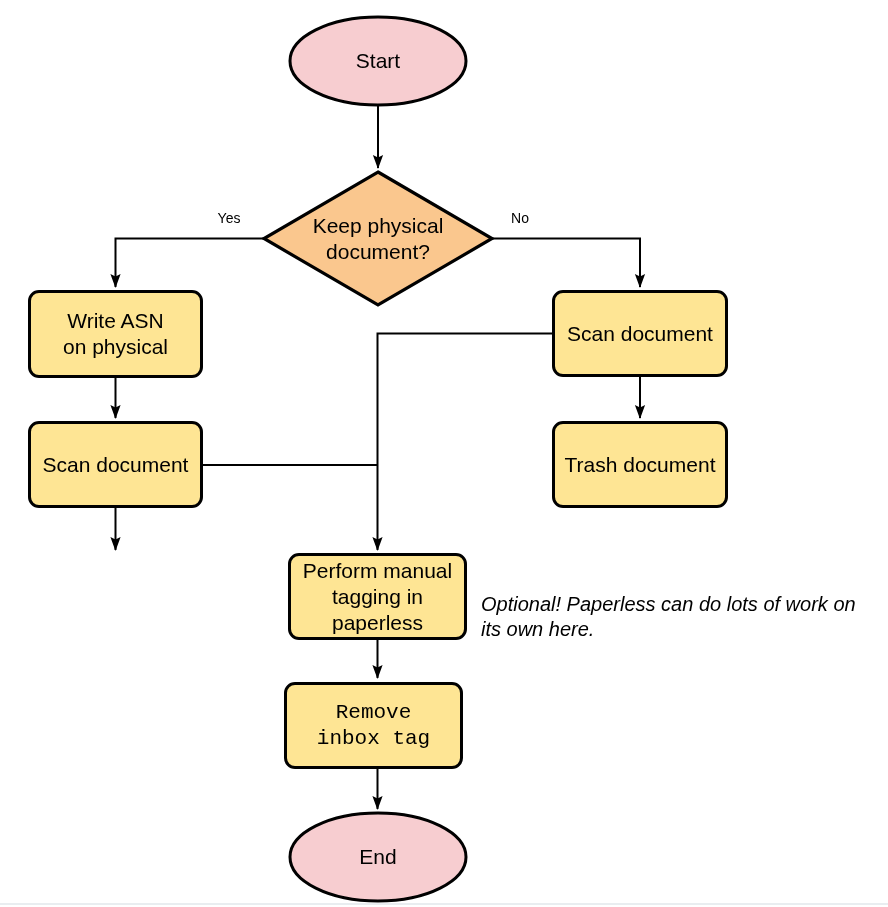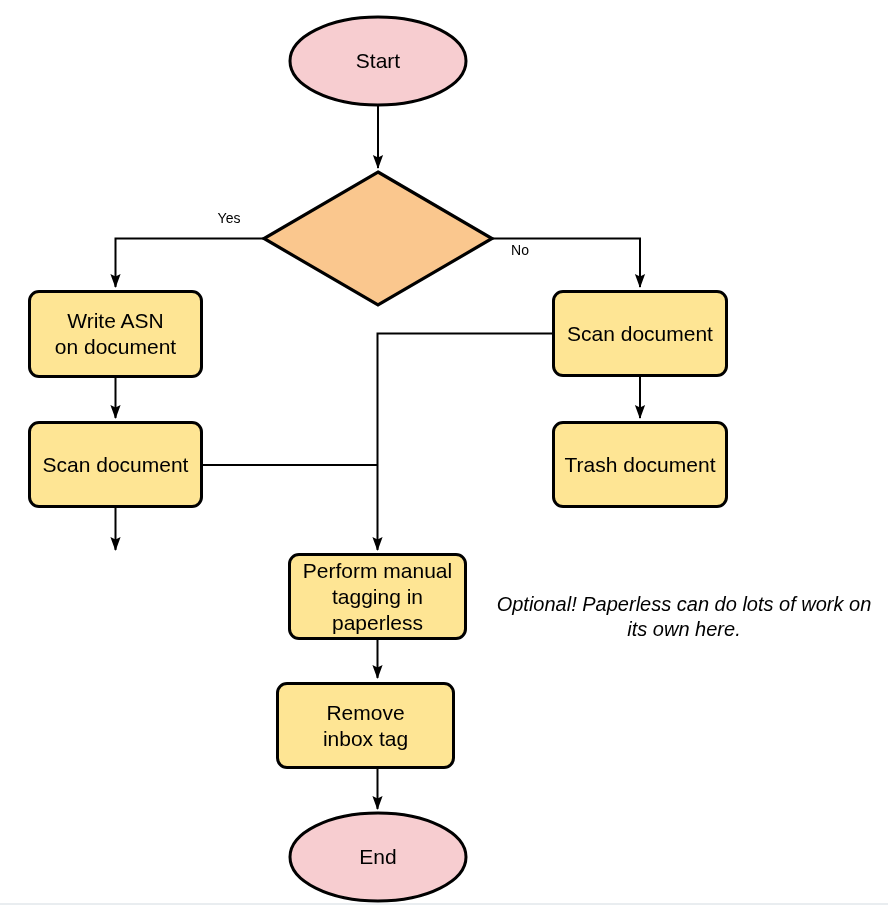--- a/index.html
+++ b/index.html
@@ -70,21 +70,21 @@
     text-align: center;
     font-size: 14px;
     line-height: 20px;
   }
   .annotation {
     position: absolute;
     font-style: italic;
     font-size: 20px;
     line-height: 25px;
     white-space: pre-line;
-    text-align: center;
+    text-align: left;
   }
   .bottom-rule {
     position: absolute;
     left: 0;
     width: 888px;
     height: 2px;
     background: var(--bottom-rule, #e9edf0);
   }
 </style>
 </head>
@@ -109,33 +109,35 @@
     <path class="edge" d="M203 465 L377.5 465"></path>
     <path class="edge" d="M377.5 640 L377.5 678" marker-end="url(#arrowhead)"></path>
     <path class="edge" d="M377.5 769 L377.5 809" marker-end="url(#arrowhead)"></path>
 
     <ellipse class="shape-terminal" cx="378" cy="61" rx="88" ry="44"></ellipse>
     <polygon class="shape-decision" points="378,172 492,238.5 378,305 264,238.5"></polygon>
     <ellipse class="shape-terminal" cx="378" cy="857" rx="88" ry="44"></ellipse>
   </svg>
 
   <div class="node-label" style="left:290px; top:17px; width:176px; height:88px;">Start</div>
+  <div class="node-label" style="left:264px; top:173px; width:228px; height:131px;">Keep physical
+document?</div>
   <div class="node-label" style="left:290px; top:813px; width:176px; height:88px;text-align:right;">End</div>
 
   <div class="branch-label" style="left:203px; top:208px;">Yes</div>
-  <div class="branch-label" style="left:494px; top:208px;margin-top:32px;">No</div>
+  <div class="branch-label" style="left:494px; top:208px;">No</div>
 
   <div class="process-box" style="left:28px; top:290px; width:175px; height:88px;">Write ASN
-on document</div>
+on physical</div>
   <div class="process-box" style="left:28px; top:421px; width:175px; height:87px;">Scan document</div>
   <div class="process-box" style="left:552px; top:290px; width:176px; height:87px;">Scan document</div>
   <div class="process-box" style="left:288px; top:553px; width:179px; height:87px;">Perform manual
 tagging in
 paperless</div>
   <div class="process-box" style="left:552px; top:421px; width:176px; height:87px;">Trash document</div>
-  <div class="process-box" style="left:276px; top:682px; width:179px; height:87px;">Remove
+  <div class="process-box" style="left:284px; top:682px; width:179px; height:87px;font-family:Liberation Mono, monospace;">Remove
 inbox tag</div>
 
   <div class="annotation" style="left:481px; top:592px; width:406px;">Optional! Paperless can do lots of work on
 its own here.</div>
 
   <div class="bottom-rule" style="top:903px;"></div>
 </div>
 
 </body></html>

